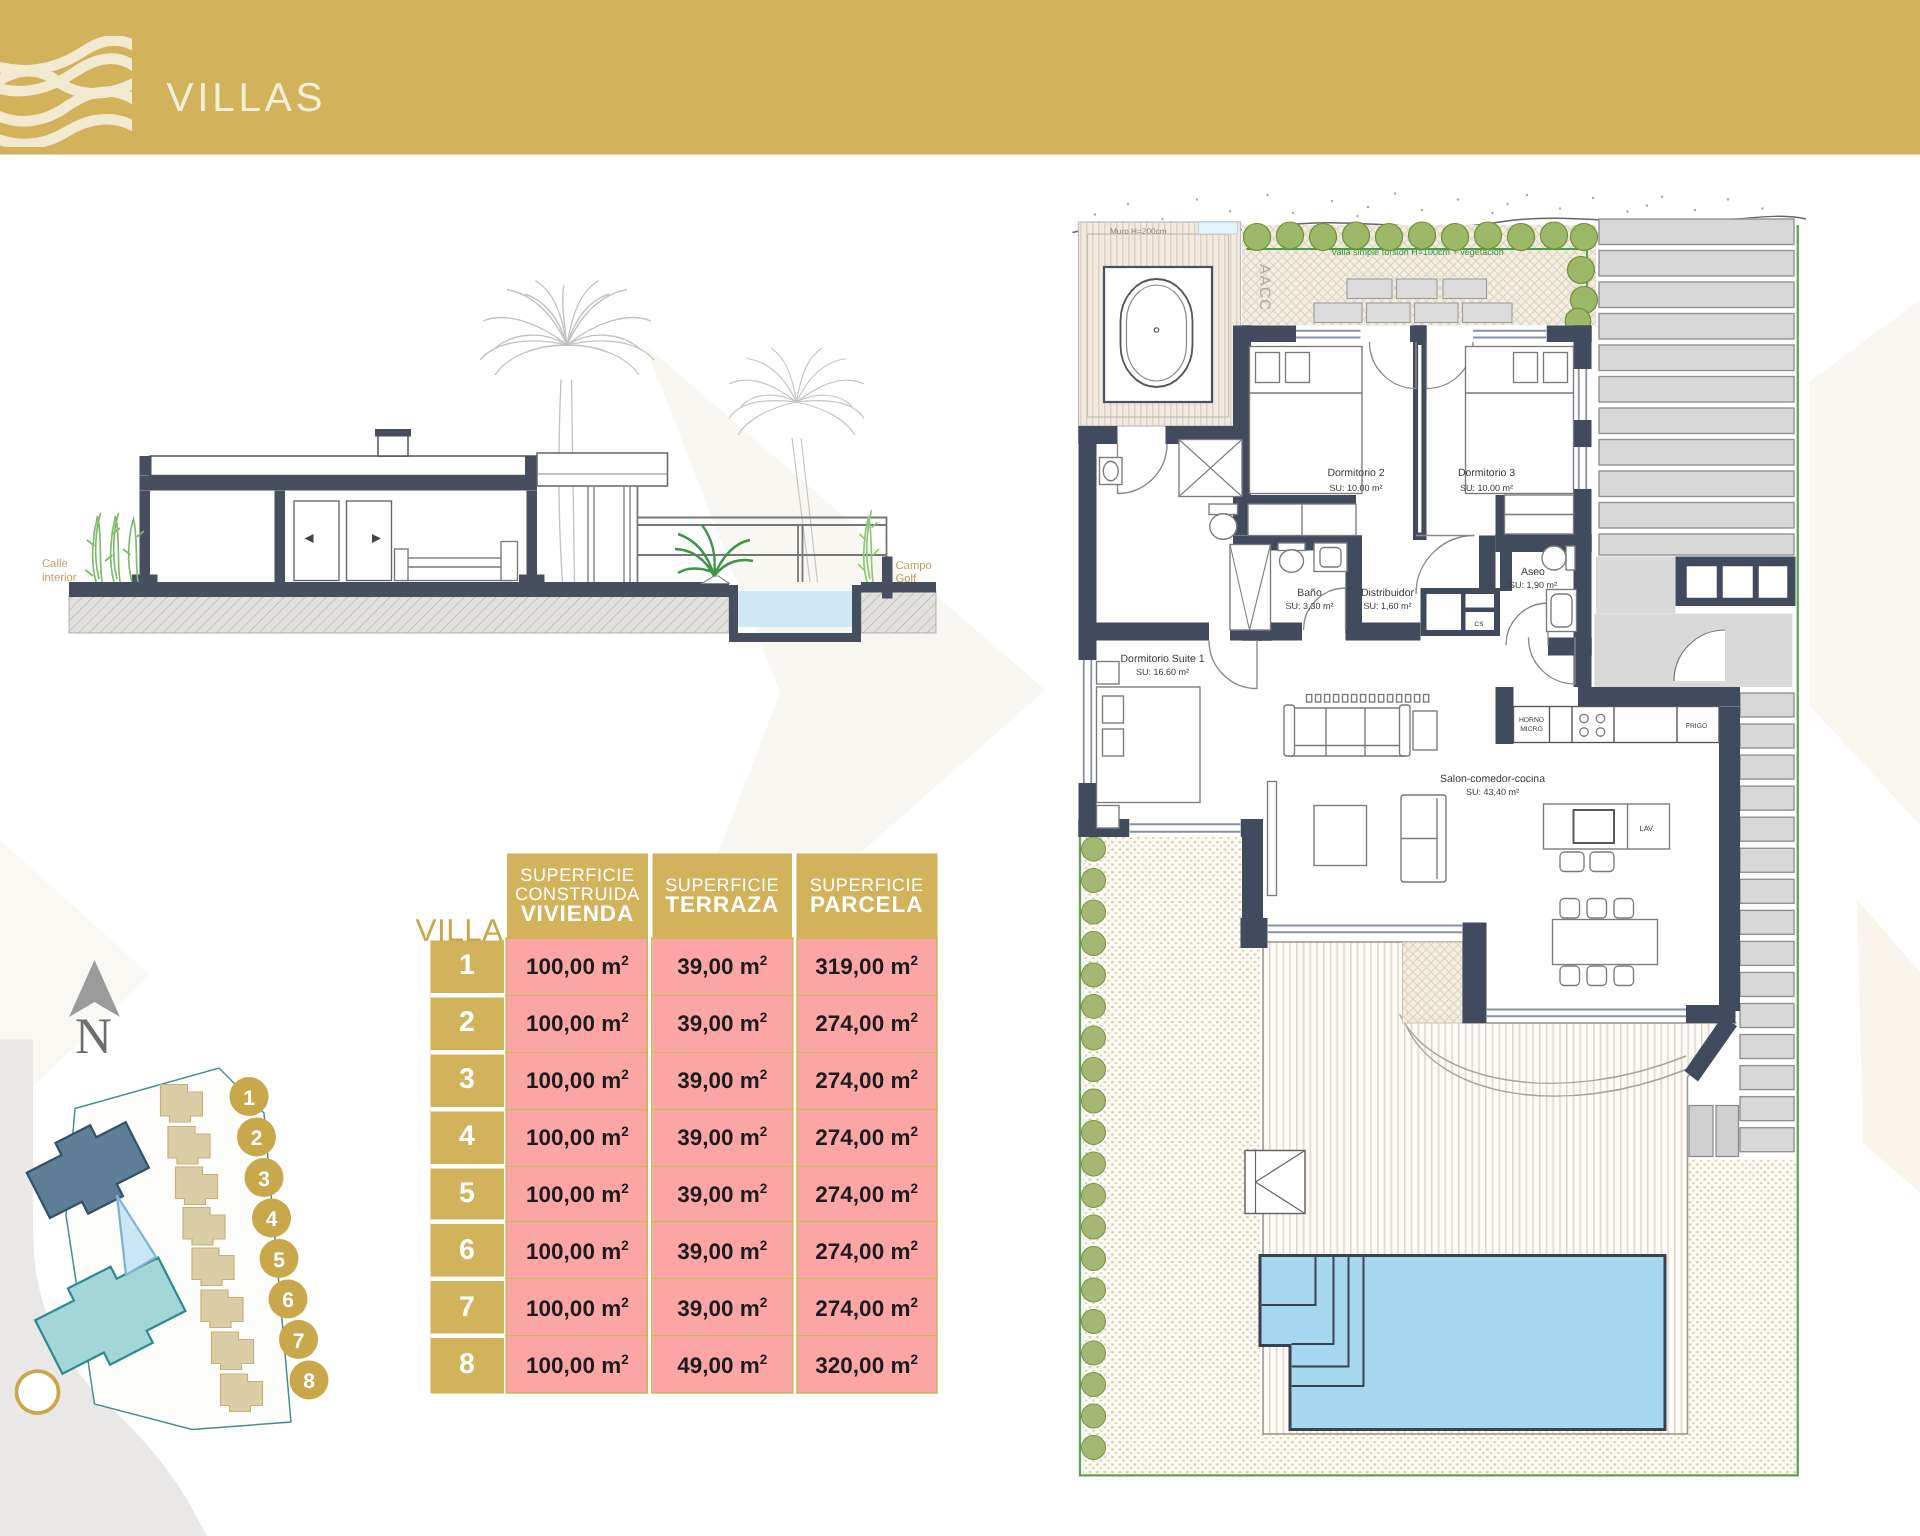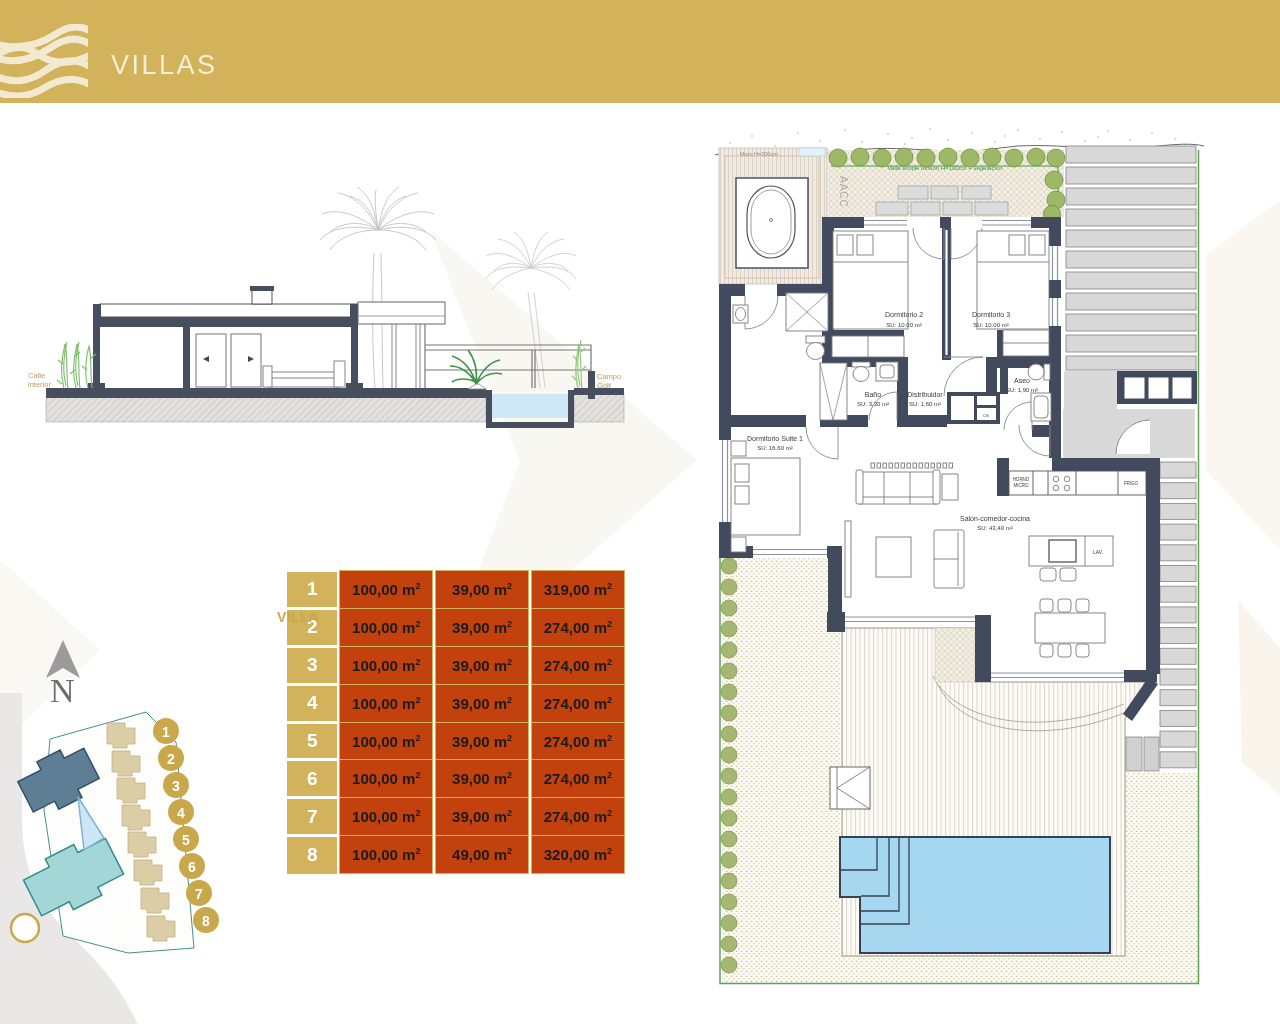--- a/index.html
+++ b/index.html
@@ -150,28 +150,37 @@
   </g>
 </svg>
 
 <div class="abs" style="left:287px;top:569px;width:338px;">
   <style>
     .vt{border-collapse:collapse;font-family:"Liberation Sans",sans-serif;}
     .vt td{text-align:center;vertical-align:middle;padding:0;}
     .vt .hd{background:#D2B25A;color:#fff;width:94px;height:56px;line-height:13px;font-size:12px;letter-spacing:.4px;}
     .vt .hd b{font-size:15px;letter-spacing:.6px;}
     .vt .num{background:#D2B25A;color:#fff;font-weight:bold;font-size:19px;width:52px;border-top:3px solid #fff;}
-    .vt .dat{background:#c2410c;border:1px solid #D2B25A;font-weight:bold;font-size:15px;color:#1c1c1c;width:94px;height:36.9px;}
+    .vt .dat{background:#fca5a5;border:1px solid #D2B25A;font-weight:bold;font-size:15px;color:#1c1c1c;width:94px;height:36.9px;}
     .vt .gap{width:2px;background:#fff;padding:0;}
     .vt sup{font-size:9px;}
-    .villa-lab{position:absolute;left:-10px;top:40px;width:56px;text-align:left;color:#C9A84C;font-weight:bold;font-size:14px;letter-spacing:.3px;}
+    .villa-lab{position:absolute;left:-10px;top:40px;width:56px;text-align:left;color:#C9A84C;font-weight:normal;font-size:21px;letter-spacing:.3px;}
   </style>
   <div class="villa-lab">VILLA</div>
   <table class="vt">
     <tbody>
+        <tr>
+          <td style="width:52px"></td>
+          <td class="gap"></td>
+        <td class="hd">SUPERFICIE<br>CONSTRUIDA<br><b>VIVIENDA</b></td>
+          <td class="gap"></td>
+        <td class="hd">SUPERFICIE<br><b>TERRAZA</b></td>
+          <td class="gap"></td>
+        <td class="hd">SUPERFICIE<br><b>PARCELA</b></td>
+        </tr>
     <tr>
           <td class="num">1</td>
           <td class="gap"></td>
           <td class="dat">100,00 m<sup>2</sup></td>
           <td class="gap"></td>
           <td class="dat">39,00 m<sup>2</sup></td>
           <td class="gap"></td>
           <td class="dat">319,00 m<sup>2</sup></td>
         </tr>
     <tr>

